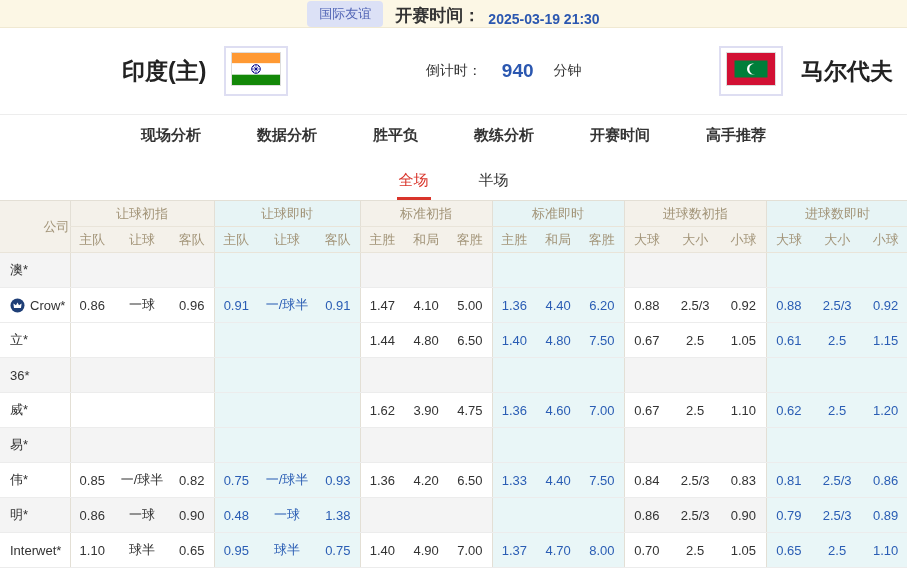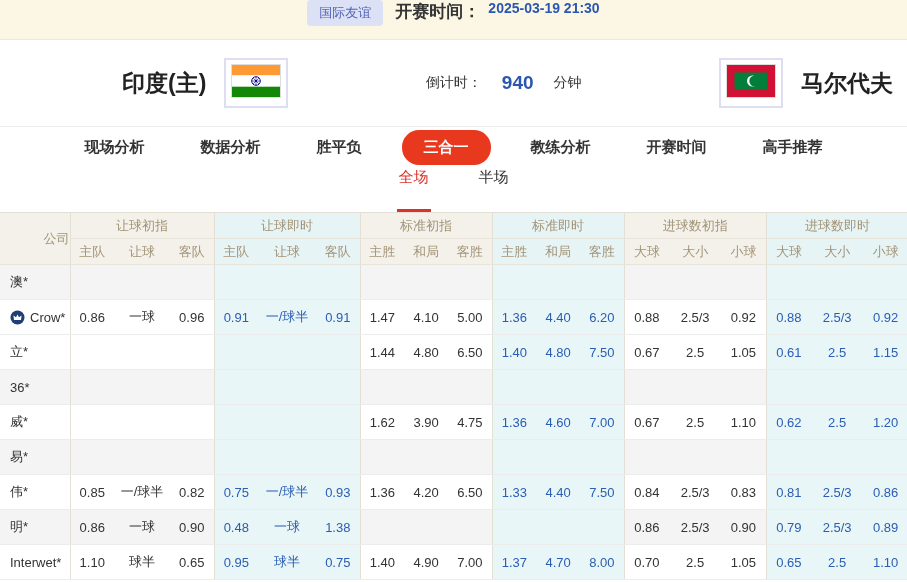--- a/index.html
+++ b/index.html
@@ -1,21 +1,21 @@
 <!DOCTYPE html>
 <html><head>
 <meta charset="utf-8">
 <style>
   *{box-sizing:border-box;margin:0;padding:0}
   html,body{width:907px;height:582px;overflow:hidden}
   body{font-family:"Liberation Sans","DejaVu Sans",sans-serif;background:#fff;color:#333}
 
   
-  .topbar{height:40px;background:#fcf7e5;border-bottom:1px solid #f0e9d2;
-          display:flex;align-items:flex-start;justify-content:center;gap:12px}
+  .topbar{height:28px;background:#fcf7e5;border-bottom:1px solid #f0e9d2;
+          display:flex;align-items:flex-end;justify-content:center;gap:12px}
   .badge{background:#dce1f6;color:#5265b5;font-size:13px;padding:4px 12px;border-radius:4px;cursor:pointer}
   .kick-label{font-size:17px;font-weight:bold;color:#333}
   .kick-time{font-size:14px;font-weight:bold;color:#2b57b0;margin-left:-4px}
 
   
   .match{height:86px;display:flex;align-items:center;justify-content:space-between;
          padding:0 14px 0 122px;background:#fff}
   .team{display:flex;align-items:center;gap:18px}
   .team-name{font-size:23px;font-weight:bold;color:#222;white-space:nowrap}
   .flagbox{width:64px;height:50px;border:2px solid #dedef2;background:#fff;
@@ -23,21 +23,21 @@
   .countdown{font-size:14px;color:#333;display:flex;align-items:center;gap:20px;white-space:nowrap}
   .cd-num{font-size:19px;font-weight:bold;color:#2b57b0}
 
   
   .nav{height:42px;border-top:1px solid #ededed;background:#fff;
        display:flex;align-items:center;justify-content:center;gap:24px}
   .nav-item{font-size:15px;font-weight:bold;color:#333;padding:8px 16px;cursor:pointer;white-space:nowrap}
   .nav-item.active{background:#e8391f;color:#fff;border-radius:17px;padding:8px 22px}
 
   
-  .subnav{height:44px;background:#fff;display:flex;justify-content:center;gap:46px}
+  .subnav{height:44px;background:#fff;display:flex;align-items:flex-end;justify-content:center;gap:46px}
   .sub-item{font-size:15px;color:#333;padding:0 2px 10px;cursor:pointer}
   .sub-item.active{color:#d9342a;border-bottom:3px solid #d9342a;padding-bottom:7px}
 
   
   table{width:907px;border-collapse:collapse;table-layout:fixed;font-size:13px;border-top:1px solid #e3dfd5}
   th,td{text-align:center;font-weight:normal;overflow:hidden;white-space:nowrap}
   thead th{color:#a29478;background:#f4f1ea;height:26px;border-bottom:1px solid #e9e4d9}
   thead th.live{background:#e7f4f5}
   th.company-h{text-align:right;color:#a29478}
   .gb{border-left:1px solid #e3dfd5}
@@ -99,21 +99,20 @@
       </span>
     </span>
     <span class="team-name">马尔代夫</span>
   </div>
 </div>
 
 <div class="nav" id="main-nav">
     <span class="nav-item">现场分析</span>
     <span class="nav-item">数据分析</span>
     <span class="nav-item">胜平负</span>
-    <span class="nav-item active">三合一</span>
     <span class="nav-item">教练分析</span>
     <span class="nav-item">开赛时间</span>
     <span class="nav-item">高手推荐</span>
   </div>
 
 <div class="subnav" id="sub-nav">
     <span class="sub-item active">全场</span>
     <span class="sub-item">半场</span>
   </div>
 

